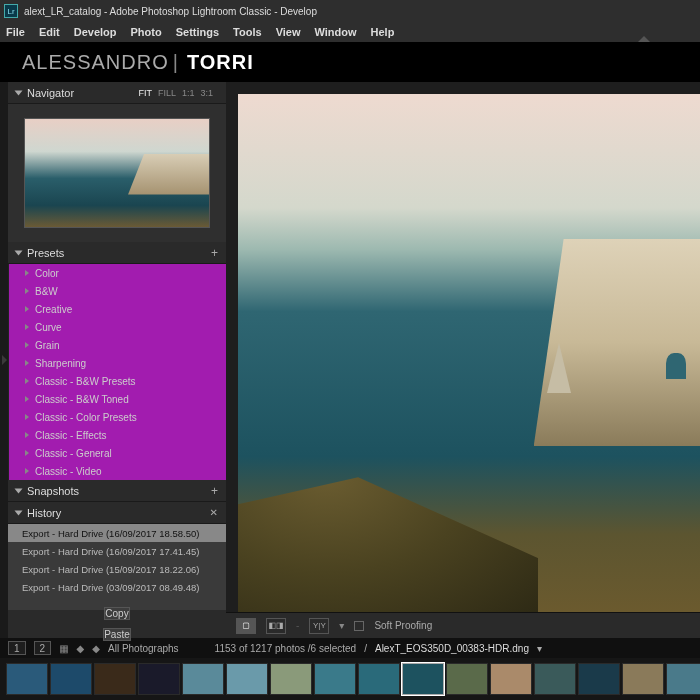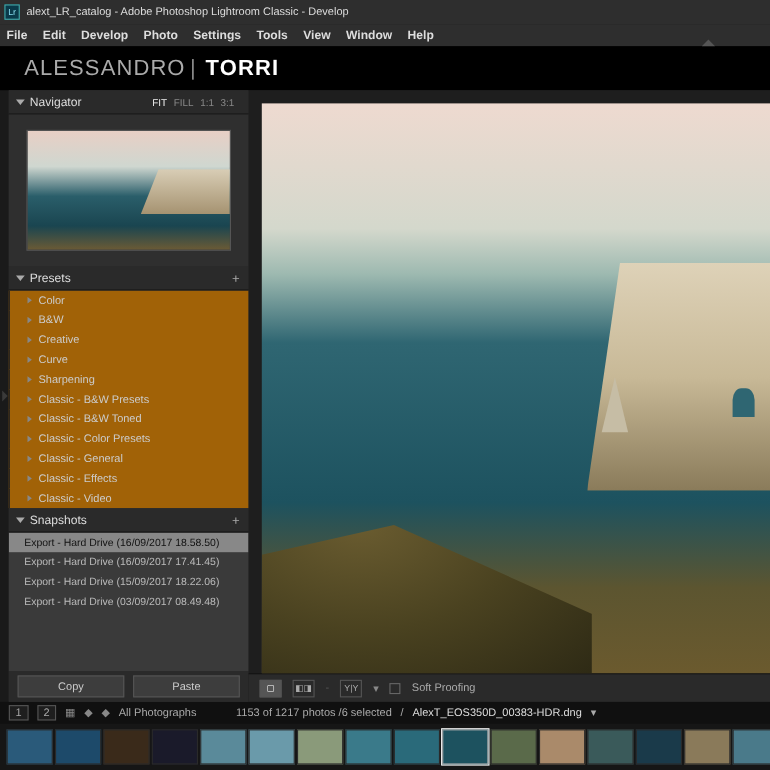--- a/index.html
+++ b/index.html
@@ -21,25 +21,25 @@
   .panelhdr .tri { width: 0; height: 0; border-top: 4px solid transparent; border-bottom: 4px solid transparent; border-left: 5px solid #aaa; transform: rotate(90deg); margin-right: 6px; }
   .panelhdr .plus { position: absolute; right: 8px; color: #aaa; font-size: 12px; }
   .panelhdr .x { position: absolute; right: 8px; color: #aaa; font-size: 10px; }
   .navpreview { height: 138px; background: #2f2f2f; display: flex; align-items: center; justify-content: center; }
   .navthumb { width: 186px; height: 110px; border: 1px solid #555; background: linear-gradient(to bottom, #e8cfc5 0%, #cfd7d0 30%, #2a5e6a 55%, #1a4550 80%, #6a5a35 100%); position: relative; }
   .navthumb .cliff { position: absolute; right: 0; top: 32%; width: 44%; height: 38%; background: linear-gradient(to bottom, #d8cdb5, #a59270); clip-path: polygon(20% 0, 100% 0, 100% 100%, 0 100%); }
   .navopts { position: absolute; right: 13px; display: flex; gap: 6px; font-size: 9px; color: #888; }
   .navopts .on { color: #eee; }
   .presetrow { height: 18px; display: flex; align-items: center; padding-left: 16px; font-size: 10px; color: #ccc; border-left: 1px solid #222; }
   .presetrow .tri2 { width: 0; height: 0; border-top: 3px solid transparent; border-bottom: 3px solid transparent; border-left: 4px solid #888; margin-right: 6px; }
-  .presets { max-height: 242px; overflow: hidden; background: #a16207; }
+  .presets { max-height: 242px; overflow: hidden; background: #a21caf; }
   .histlist { background: #3a3a3a; overflow: hidden; flex: 1; }
   .histrow { height: 18px; display: flex; align-items: center; padding-left: 14px; font-size: 9.5px; color: #bbb; }
   .histrow.sel { background: #888; color: #111; }
-  .copyrow { height: 28px; background: #2a2a2a; display: flex; align-items: center; justify-content: center; gap: 8px; padding: 0 8px; }
+  .copyrow { height: 28px; background: #2a2a2a; display: flex; align-items: center; justify-content: center; gap: 8px; padding: 0 8px; flex-direction: column; }
   .copyrow button { flex: 1; height: 20px; background: #3d3d3d; border: 1px solid #555; color: #ccc; font-size: 10px; cursor: pointer; }
   .mainview { flex: 1; background: #1e1e1e; display: flex; flex-direction: column; position: relative; }
   .mainimg { flex: 1; margin: 12px 0 0 12px; background: linear-gradient(to bottom, #eedad0 0%, #d4d8cc 22%, #9db9b0 30%, #2f6672 42%, #1d525f 70%, #5c5530 85%, #6b5a2e 100%); position: relative; }
   .mainimg .bigcliff { position: absolute; right: 0; top: 28%; width: 36%; height: 40%; background: linear-gradient(to bottom, #ded2b8 0%, #c8b997 50%, #8a7b5a 100%); clip-path: polygon(18% 0, 100% 0, 100% 100%, 0 100%); }
   .mainimg .arch { position: absolute; right: 3%; top: 50%; width: 20px; height: 26px; background: #2f6672; border-top-left-radius: 40%; border-top-right-radius: 40%; }
   .mainimg .stack { position: absolute; right: 28%; top: 48%; width: 0; height: 0; border-left: 12px solid transparent; border-right: 12px solid transparent; border-bottom: 50px solid #c6bda5; }
   .mainimg .fghill { position: absolute; bottom: 0; left: 0; width: 65%; height: 26%; background: radial-gradient(ellipse at 30% 0%, #6a5c30 0%, #4a4220 50%, #2e2a15 100%); clip-path: polygon(0 20%, 40% 0, 100% 60%, 100% 100%, 0 100%); }
   .viewbar { height: 26px; background: #2a2a2a; border-top: 1px solid #111; display: flex; align-items: center; padding: 0 10px; gap: 10px; font-size: 10px; color: #aaa; }
   .viewbar .vb { width: 20px; height: 16px; border: 1px solid #555; display: flex; align-items: center; justify-content: center; font-size: 8px; }
   .viewbar .on { background: #555; color: #fff; }
@@ -118,54 +118,63 @@
         <div class="presetrow">
           <span class="tri2"></span>
           <span>Creative</span>
         </div>
         <div class="presetrow">
           <span class="tri2"></span>
           <span>Curve</span>
         </div>
         <div class="presetrow">
           <span class="tri2"></span>
+          <span>Grain</span>
+        </div>
+        <div class="presetrow">
+          <span class="tri2"></span>
           <span>Sharpening</span>
         </div>
         <div class="presetrow">
           <span class="tri2"></span>
           <span>Classic - B&amp;W Presets</span>
         </div>
         <div class="presetrow">
           <span class="tri2"></span>
           <span>Classic - B&amp;W Toned</span>
         </div>
         <div class="presetrow">
           <span class="tri2"></span>
           <span>Classic - Color Presets</span>
         </div>
         <div class="presetrow">
           <span class="tri2"></span>
+          <span>Classic - Effects</span>
+        </div>
+        <div class="presetrow">
+          <span class="tri2"></span>
           <span>Classic - General</span>
-        </div>
-        <div class="presetrow">
-          <span class="tri2"></span>
-          <span>Classic - Effects</span>
         </div>
         <div class="presetrow">
           <span class="tri2"></span>
           <span>Classic - Video</span>
         </div>
       </div>
 
     <div class="panelhdr">
       <span class="tri"></span>
       <span>Snapshots</span>
       <span class="plus">+</span>
     </div>
 
+    <div class="panelhdr">
+      <span class="tri"></span>
+      <span>History</span>
+      <span class="x">✕</span>
+    </div>
     <div class="histlist" id="histlist">
         <div class="histrow sel">Export - Hard Drive (16/09/2017 18.58.50)</div>
         <div class="histrow">Export - Hard Drive (16/09/2017 17.41.45)</div>
         <div class="histrow">Export - Hard Drive (15/09/2017 18.22.06)</div>
         <div class="histrow">Export - Hard Drive (03/09/2017 08.49.48)</div>
       </div>
 
     <div class="copyrow">
       <button>Copy</button>
       <button>Paste</button>

